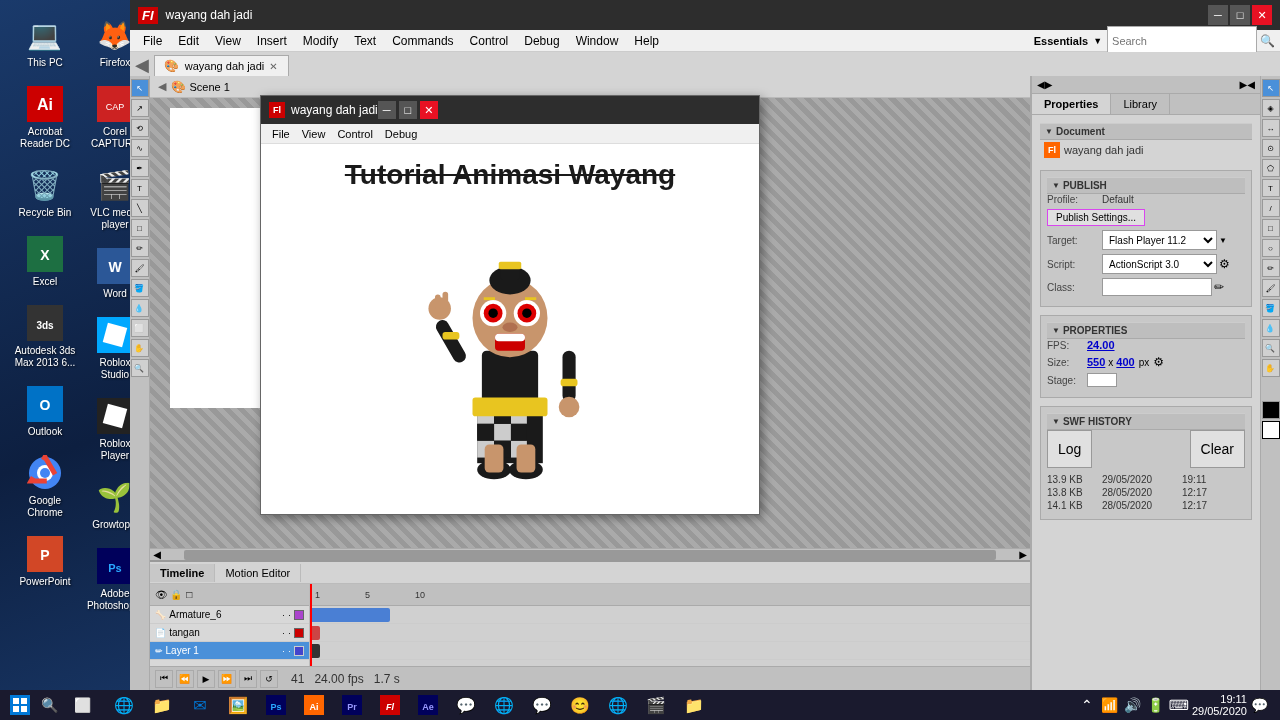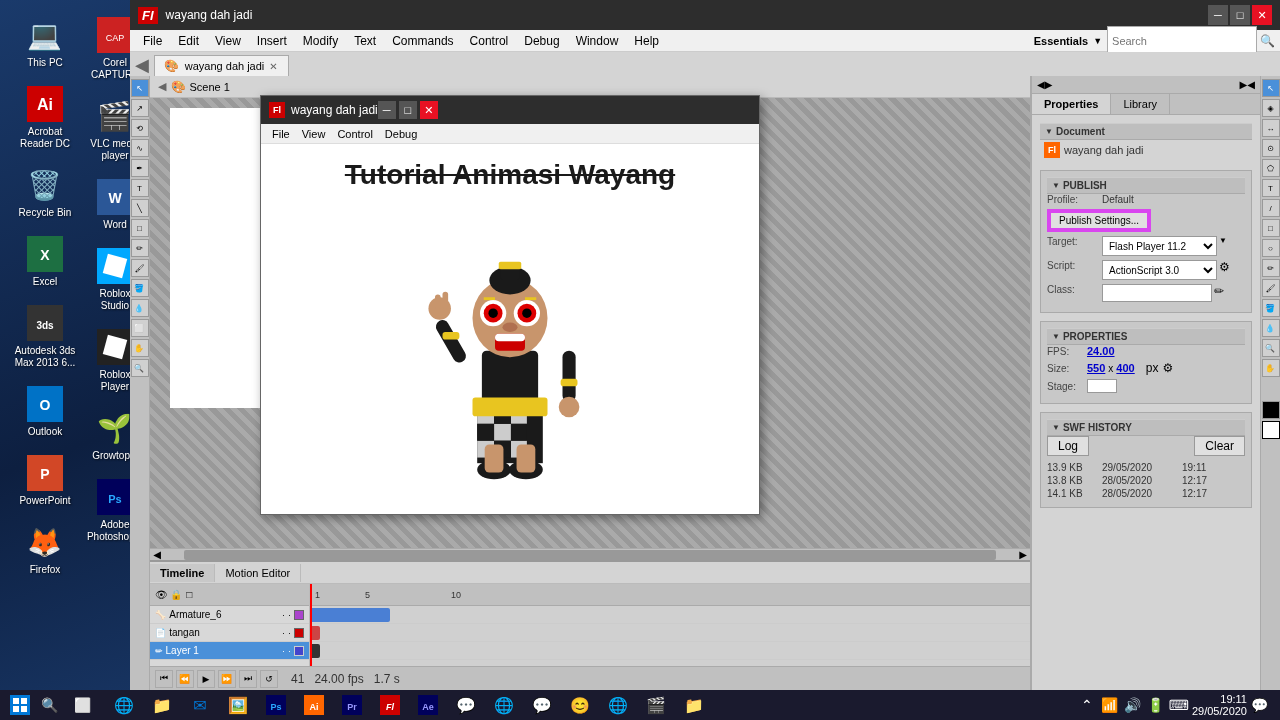--- a/index.html
+++ b/index.html
@@ -383,36 +383,36 @@
     }
 
     .publish-section {
       background: #c8c8c8;
       padding: 6px;
       border: 1px solid #aaa;
       margin-bottom: 8px;
     }
     .publish-row {
       display: flex;
-      align-items: flex-start;
+      align-items: center;
       margin-bottom: 4px;
       font-size: 11px;
     }
     .publish-label {
       width: 55px;
       color: #444;
       font-size: 10px;
     }
     .publish-value {
       font-size: 10px;
       color: #333;
     }
     .publish-btn {
       background: #e0e0e0;
-      border: 4px solid #d946ef;
+      border: 1px solid #d946ef;
       padding: 2px 8px;
       font-size: 10px;
       cursor: pointer;
     }
     .publish-select {
       background: white;
       border: 1px solid #999;
       font-size: 10px;
       padding: 1px 2px;
       height: 20px;
@@ -465,22 +465,22 @@
       margin-bottom: 8px;
     }
     .history-row {
       display: flex;
       justify-content: space-between;
       margin-bottom: 6px;
     }
     .history-btn {
       background: #e0e0e0;
       border: 1px solid #999;
-      padding: 2px 10px;
-      font-size: 12px;
+      padding: 10px 10px;
+      font-size: 14px;
       cursor: pointer;
     }
     .history-entry {
       display: flex;
       font-size: 10px;
       margin-bottom: 2px;
       gap: 5px;
     }
     .history-size { color: #333; width: 50px; }
     .history-date { color: #333; width: 75px; }
@@ -759,20 +759,31 @@
       <div class="icon-label">Autodesk 3ds<br>Max 2013 6...</div>
     </div>
     <div class="desktop-icon">
       <div class="icon-img">
         <svg width="36" height="36" viewBox="0 0 36 36">
           <rect width="36" height="36" fill="#0072c6"></rect>
           <text x="18" y="24" font-size="14" fill="white" text-anchor="middle" font-weight="bold">O</text>
         </svg>
       </div>
       <div class="icon-label">Outlook</div>
+    </div>
+    <div class="desktop-icon">
+      <div class="icon-img">
+        <svg width="36" height="36" viewBox="0 0 36 36">
+          <circle cx="18" cy="18" r="16" fill="#4285f4"></circle>
+          <circle cx="18" cy="18" r="8" fill="white"></circle>
+          <circle cx="18" cy="18" r="5" fill="#4285f4"></circle>
+          <path d="M18 2 L32 26 L4 26 Z" fill="none" stroke="#ea4335" stroke-width="5" stroke-dasharray="20 20" stroke-dashoffset="0"></path>
+        </svg>
+      </div>
+      <div class="icon-label">Google<br>Chrome</div>
     </div>
     <div class="desktop-icon">
       <div class="icon-img">
         <svg width="36" height="36" viewBox="0 0 36 36">
           <rect width="36" height="36" fill="#d24726"></rect>
           <text x="18" y="24" font-size="14" fill="white" text-anchor="middle" font-weight="bold">P</text>
         </svg>
       </div>
       <div class="icon-label">PowerPoint</div>
     </div>
@@ -959,21 +970,21 @@
                 <span style="font-size:9px;">·</span>
                 <span style="font-size:9px;">·</span>
                 <div class="layer-color-box" style="background:#4444cc; border-color:#ccc;"></div>
               </div>
             </div>
 
             <div class="timeline-frames">
               <div class="frame-numbers">
                 <span style="position:absolute; left:5px;">1</span>
                 <span style="position:absolute; left:55px;">5</span>
-                <span style="position:absolute; left:105px;margin-left:36px;">10</span>
+                <span style="position:absolute; left:105px;">10</span>
               </div>
               <div class="frame-track">
                 <div class="frame-block blue" style="left:0; width:80px;"></div>
               </div>
               <div class="frame-track">
                 <div class="frame-block red" style="left:0; width:10px;"></div>
               </div>
               <div class="frame-track">
                 <div class="frame-block" style="left:0; width:10px; background:#333;"></div>
               </div>
@@ -1065,21 +1076,21 @@
             </div>
             <div class="props-row">
               <span class="props-label">FPS:</span>
               <span class="fps-value">24.00</span>
             </div>
             <div class="props-row">
               <span class="props-label">Size:</span>
               <span class="size-value">550</span>
               <span style="margin:0 3px; font-size:10px;">x</span>
               <span class="size-value">400</span>
-              <span style="margin-left:11px; font-size:12px;">px</span>
+              <span style="margin-left:4px; font-size:10px;">px</span>
               <span style="font-size:12px; margin-left:4px; cursor:pointer;">⚙</span>
             </div>
             <div class="props-row">
               <span class="props-label">Stage:</span>
               <div class="stage-color"></div>
             </div>
           </div>
 
           <div class="history-section">
             <div class="section-header">

